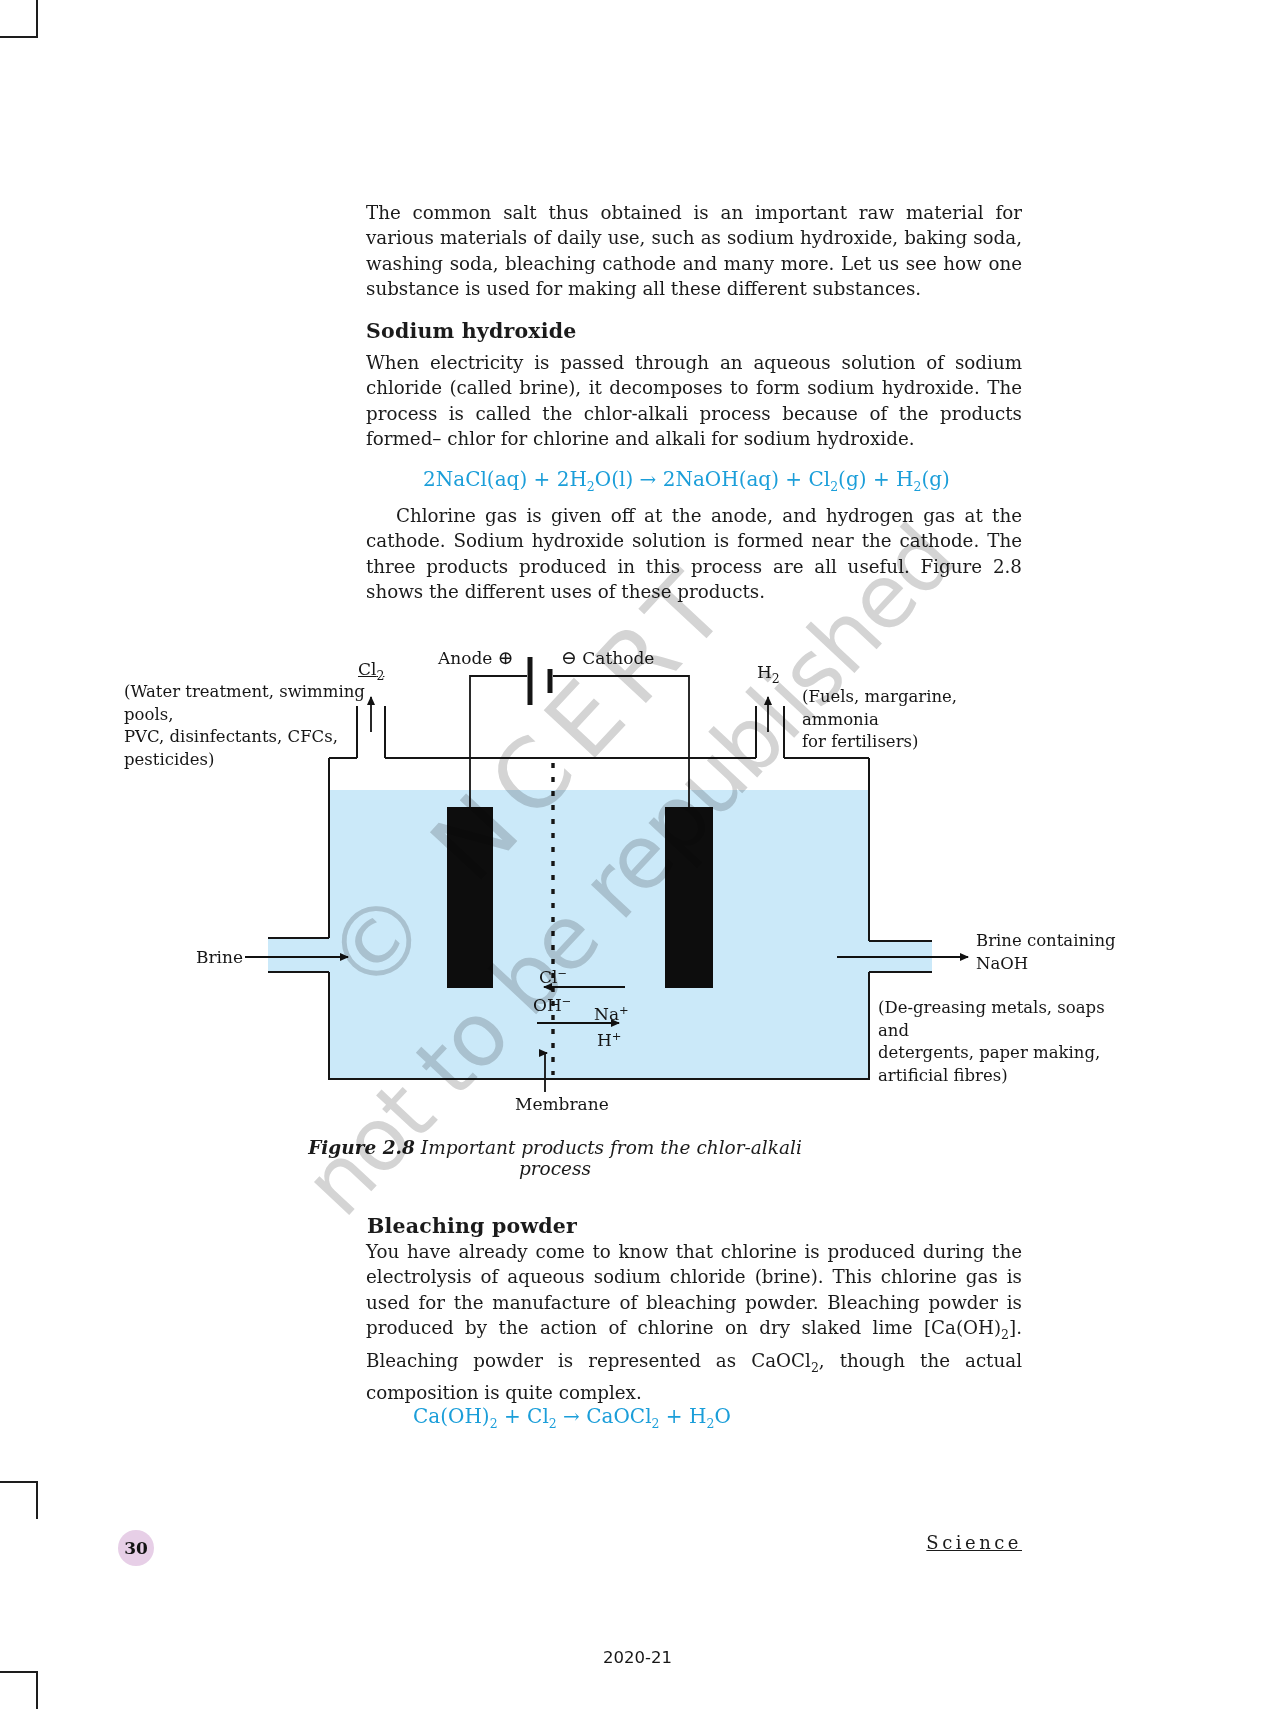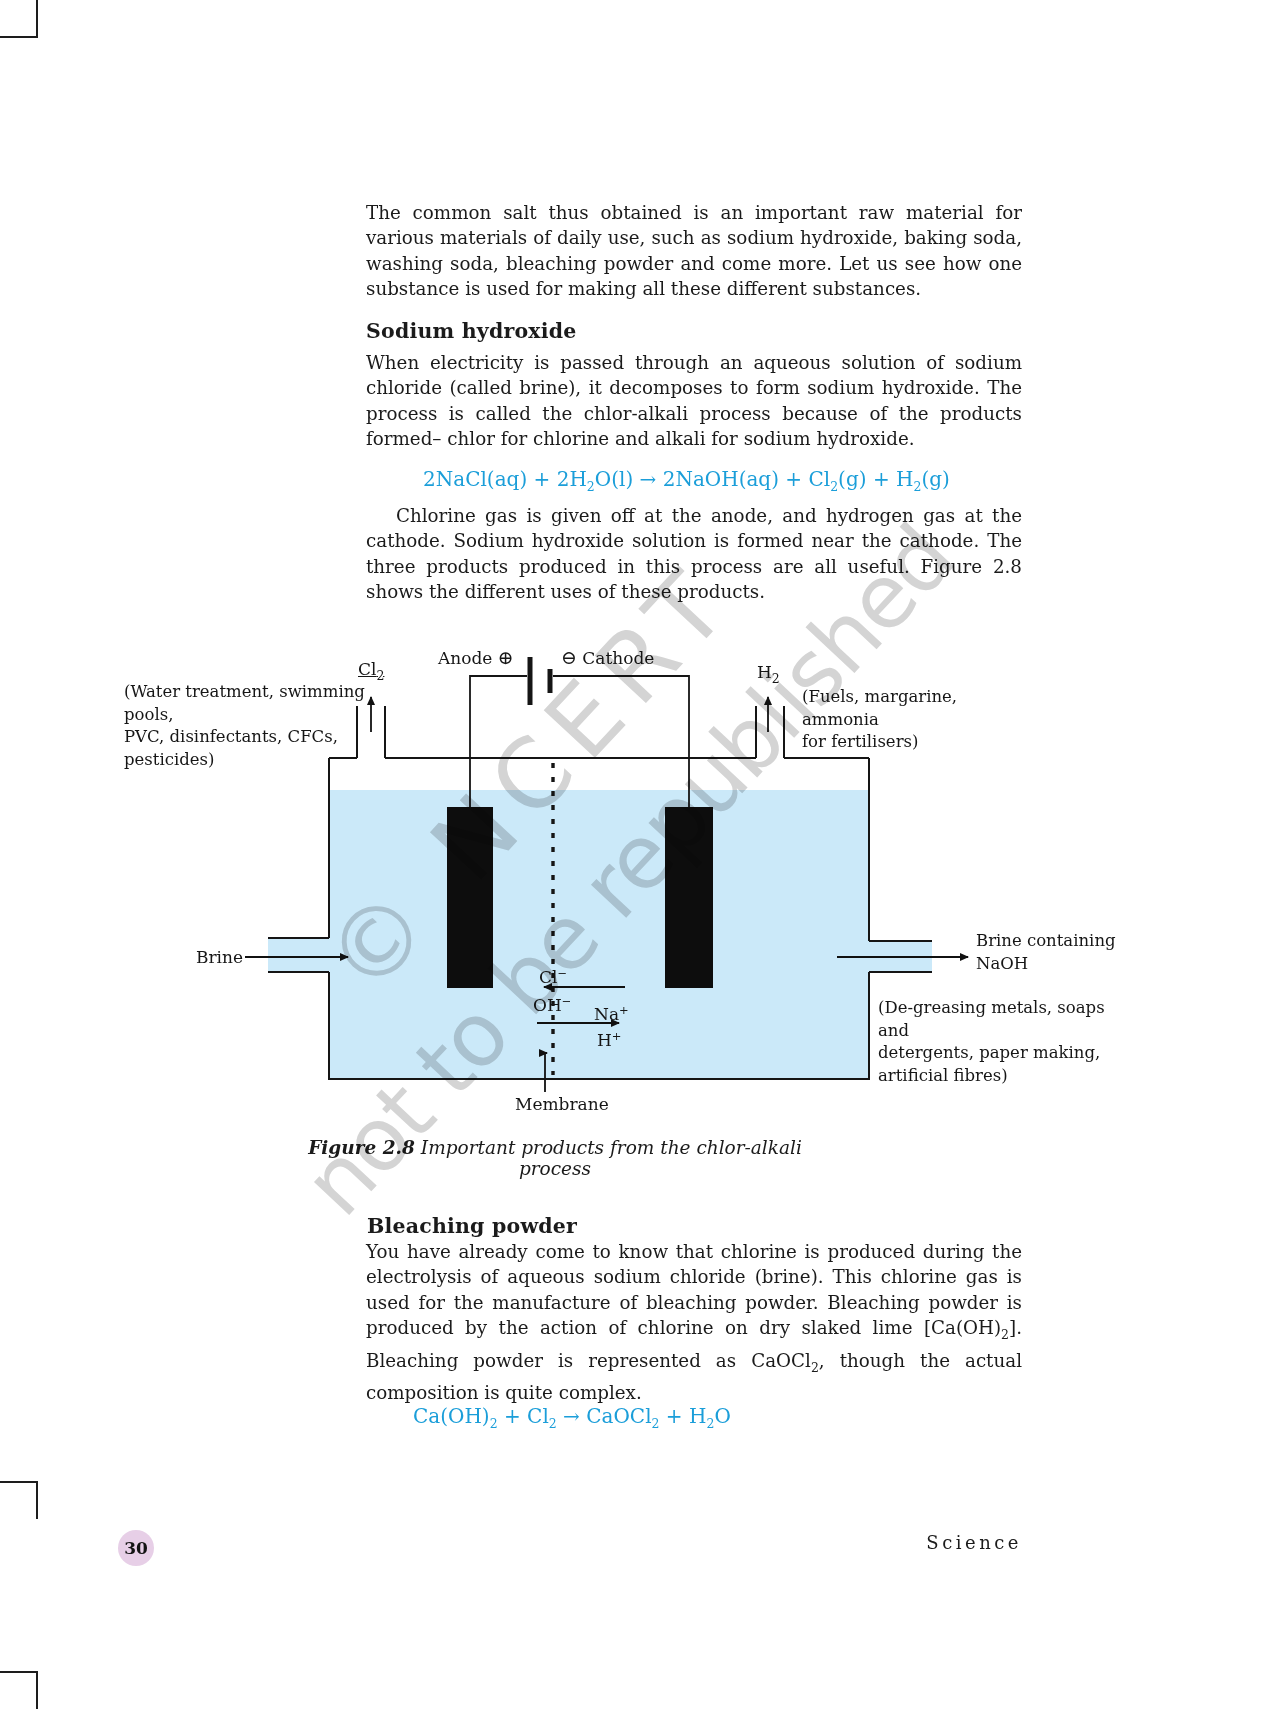--- a/index.html
+++ b/index.html
@@ -14,42 +14,42 @@
   .equation sub, .inline-sub{font-size:12.5px;color:inherit;}
   sub{vertical-align:-5px;font-size:12.5px;}
   sup{vertical-align:6px;font-size:11.5px;}
   .fig-label{position:absolute;font-size:17px;line-height:22px;color:#161616;white-space:nowrap;}
   .fig-note{position:absolute;font-size:16.5px;line-height:22.5px;color:#161616;}
   .sign{font-size:19px;}
   .caption{position:absolute;font-size:18.5px;font-style:italic;text-align:center;}
   .caption .cap-label{font-weight:bold;margin-right:6px;}
   .pill{position:absolute;width:36px;height:36px;border-radius:50%;display:flex;align-items:center;justify-content:center;
         font-size:17px;font-weight:bold;color:#141414;}
-  .science{position:absolute;font-size:18px;letter-spacing:3.5px;width:222px;text-align:right;}
+  .science{position:absolute;font-size:18px;letter-spacing:3.5px;width:222px;text-align:right;text-decoration:underline;}
   .yearline{position:absolute;width:100%;text-align:center;font-family:"DejaVu Sans","Liberation Sans",sans-serif;font-size:16.5px;color:#161616;}
   .watermark{position:absolute;left:85px;top:330px;width:1000px;height:1000px;
              transform:rotate(-47deg);display:flex;flex-direction:column;justify-content:center;align-items:center;
              mix-blend-mode:multiply;pointer-events:none;z-index:9;
              font-family:"DejaVu Sans","Liberation Sans",sans-serif;color:#d4d4d4;}
   .watermark .wline1{font-size:96px;letter-spacing:14px;line-height:120px;white-space:nowrap;}
   .watermark .wline2{font-size:88px;letter-spacing:-2px;line-height:150px;white-space:nowrap;}
 </style>
 </head>
 <body>
 
 <div class="page">
 
   <div class="mark" style="left:36px;top:0;width:2px;height:38px;"></div>
   <div class="mark" style="left:0;top:36px;width:38px;height:2px;"></div>
   <div class="mark" style="left:0;top:1481px;width:38px;height:2px;"></div>
   <div class="mark" style="left:36px;top:1481px;width:2px;height:38px;"></div>
   <div class="mark" style="left:0;top:1671px;width:38px;height:2px;"></div>
   <div class="mark" style="left:36px;top:1671px;width:2px;height:38px;"></div>
 
-  <div class="abs para" style="left:366px;top:200px;">The common salt thus obtained is an important raw material for various materials of daily use, such as sodium hydroxide, baking soda, washing soda, bleaching powder and come more. Let us see how one substance is used for making all these different substances.</div>
+  <div class="abs para" style="left:366px;top:200px;">The common salt thus obtained is an important raw material for various materials of daily use, such as sodium hydroxide, baking soda, washing soda, bleaching cathode and many more. Let us see how one substance is used for making all these different substances.</div>
 
   <div class="abs heading" style="left:366px;top:319px;">Sodium hydroxide</div>
   <div class="abs para" style="left:366px;top:350px;">When electricity is passed through an aqueous solution of sodium chloride (called brine), it decomposes to form sodium hydroxide. The process is called the chlor-alkali process because of the products formed– chlor for chlorine and alkali for sodium hydroxide.</div>
 
   <div class="abs equation" style="left:395px;top:467px;margin-left:28px;">
     <span>2NaCl(aq) + 2H</span><sub>2</sub><span>O(l) → 2NaOH(aq) + Cl</span><sub>2</sub><span>(g) + H</span><sub>2</sub><span>(g)</span>
   </div>
 
   <div class="abs para indent" style="left:366px;top:503px;">Chlorine gas is given off at the anode, and hydrogen gas at the cathode. Sodium hydroxide solution is formed near the cathode. The three products produced in this process are all useful. Figure 2.8 shows the different uses of these products.</div>
 
@@ -147,19 +147,20 @@
   <div class="abs para" style="left:366px;top:1239px;">
     <span>You have already come to know that chlorine is produced during the electrolysis of aqueous sodium chloride (brine). This chlorine gas is used for the manufacture of bleaching powder. Bleaching powder is produced by the action of chlorine on dry slaked lime [Ca(OH)</span><sub>2</sub><span>]. Bleaching powder is represented as CaOCl</span><sub>2</sub><span>, though the actual composition is quite complex.</span>
   </div>
 
   <div class="abs equation" style="left:413px;top:1404px;">
     <span>Ca(OH)</span><sub>2</sub><span> + Cl</span><sub>2</sub><span> → CaOCl</span><sub>2</sub><span> + H</span><sub>2</sub><span>O</span>
   </div>
 
   <div class="pill" style="left:118px;top:1530px;background:#e7cfe7;">30</div>
   <div class="science" style="left:800px;top:1532px;">Science</div>
+  <div class="yearline" style="top:1648px;">2020-21</div>
 
   <div class="watermark">
     <div class="wline1">© NCERT</div>
     <div class="wline2">not to be republished</div>
   </div>
 
 </div>
 
 </body></html>

